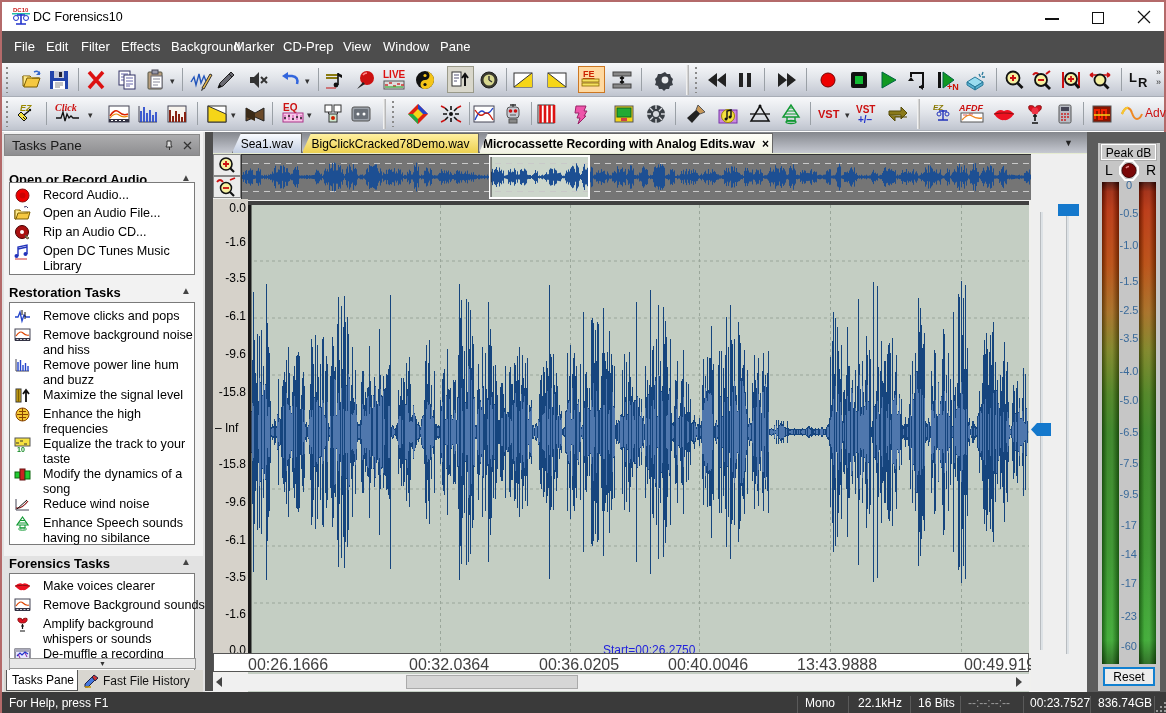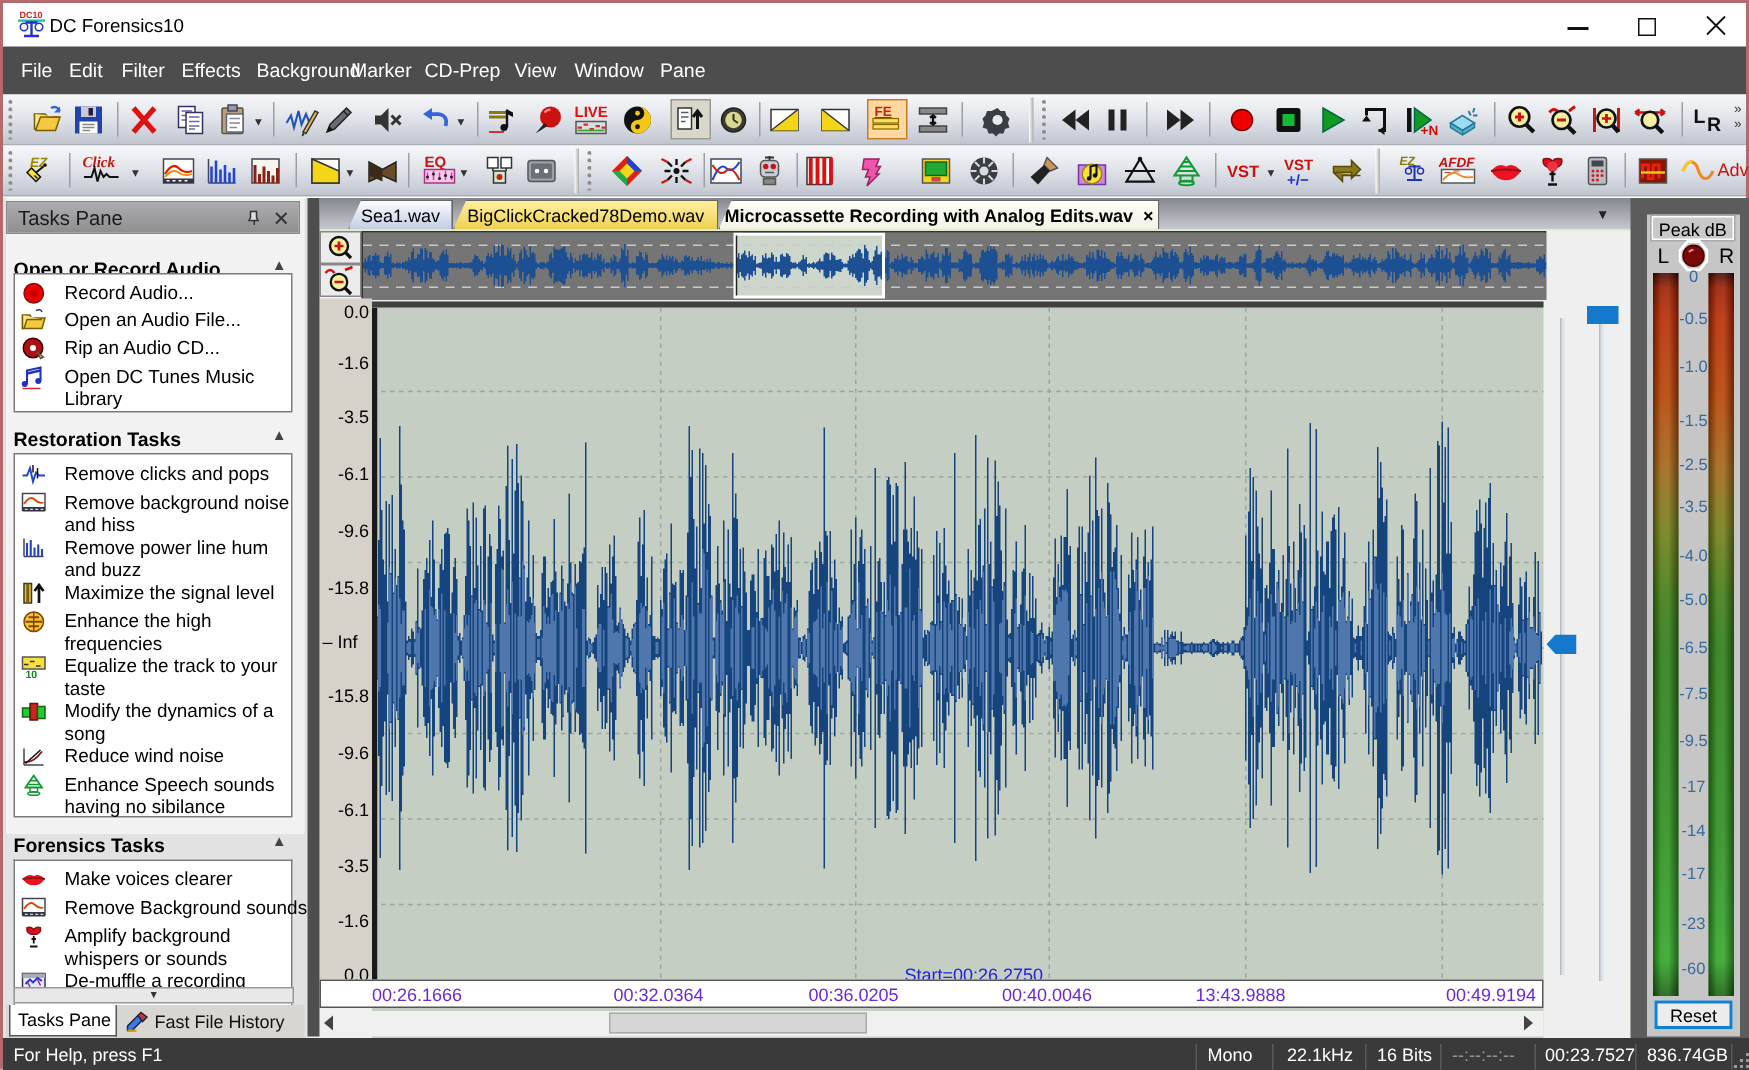--- a/index.html
+++ b/index.html
@@ -33,21 +33,21 @@
 #tabs{left:8px;top:0;width:877px;height:21px;background:linear-gradient(#84878d,#b9bcc4 80%,#c6c9d1)}
 .tab{position:absolute;top:1px;height:20px;font-size:12px;color:#000;border:1px solid #666;border-bottom:none}
 
 #ovzoom{left:8px;top:22px;width:29px;height:44px;background:#e8e8e8}
 #ov{left:36px;top:22px;width:790px;height:45px;background:#757575;border:1px solid #333}
 #ovbtns{left:828px;top:23px;width:47px;height:44px}
 
 #yax{left:8px;top:67px;width:35px;height:454px;background:#d6d2ca;font-size:12px;color:#000}
 #yax div{position:absolute;right:2px}
 #plot{left:43px;top:69px;width:781px;height:544px;background:#c4cec3;border-top:4px solid #404040;border-bottom:1px solid #222}
-#tline{left:8px;top:521px;width:816px;height:19px;background:#fff;border:1px solid #555;font-size:12px;color:#6d28d9}
+#tline{left:8px;top:521px;width:816px;height:19px;background:#fff;border:1px solid #555;font-size:16px;color:#404040}
 #tline div{position:absolute;top:2px}
 #hscroll{left:8px;top:542px;width:816px;height:17px;background:#f0f0f0}
 #sliders{left:826px;top:22px;width:56px;height:537px;background:#efefef}
 #docedge{left:882px;top:22px;width:3px;height:537px;background:linear-gradient(#fafae0,#e8f0c8)}
 
 #contentbg{left:0;top:130px;width:1166px;height:560px;background:#e2e2e2}
 #meterbg{left:1085px;top:130px;width:79px;height:560px;background:#5c5c5c}
 #meter{left:1096px;top:141px;width:62px;height:548px;background:#c6c6c6}
 .mlab{position:absolute;width:100%;text-align:center;font-size:11px;color:#3a6a9a;left:0}
 .bar{position:absolute;top:39px;width:17px;height:482px;background:linear-gradient(#400800,#9a1c00 2%,#b42800 6%,#b44000 17%,#a06414 27%,#747c16 35%,#417a12 44%,#2a7a14 52%,#2a8c1c 77%,#30a426 95%,#1a6010)}

